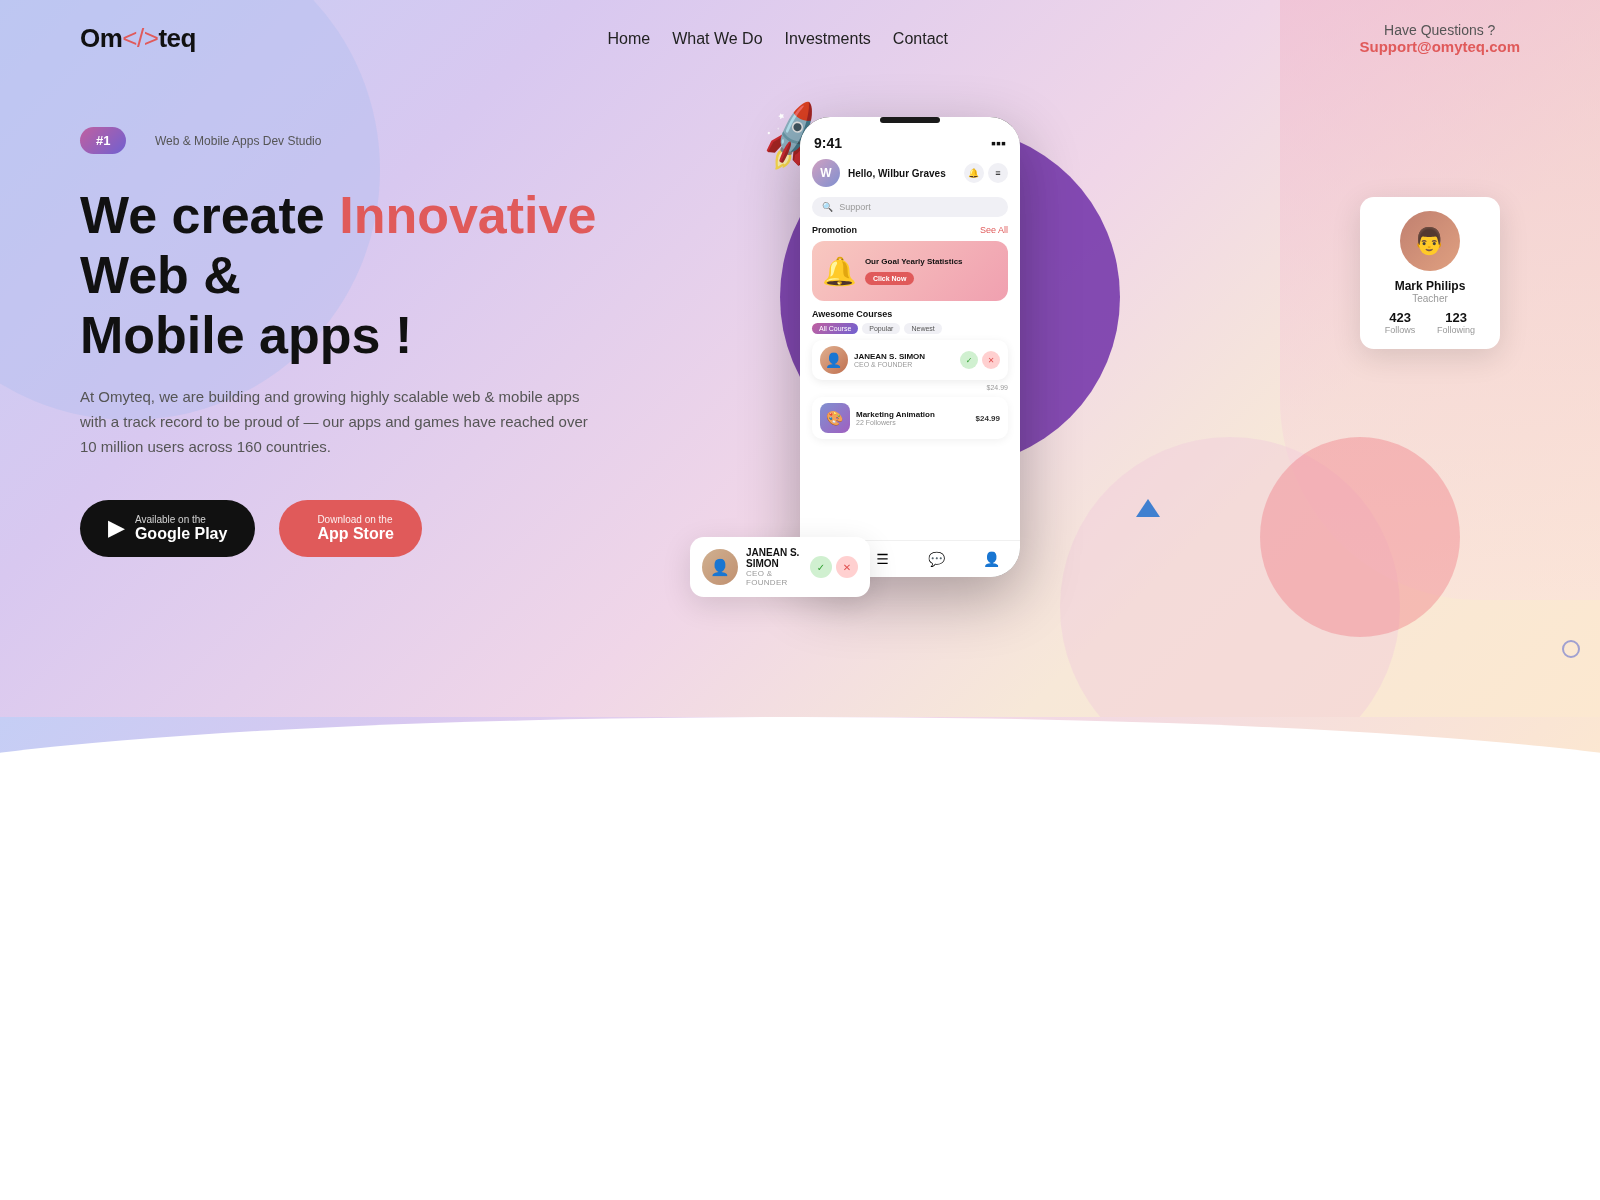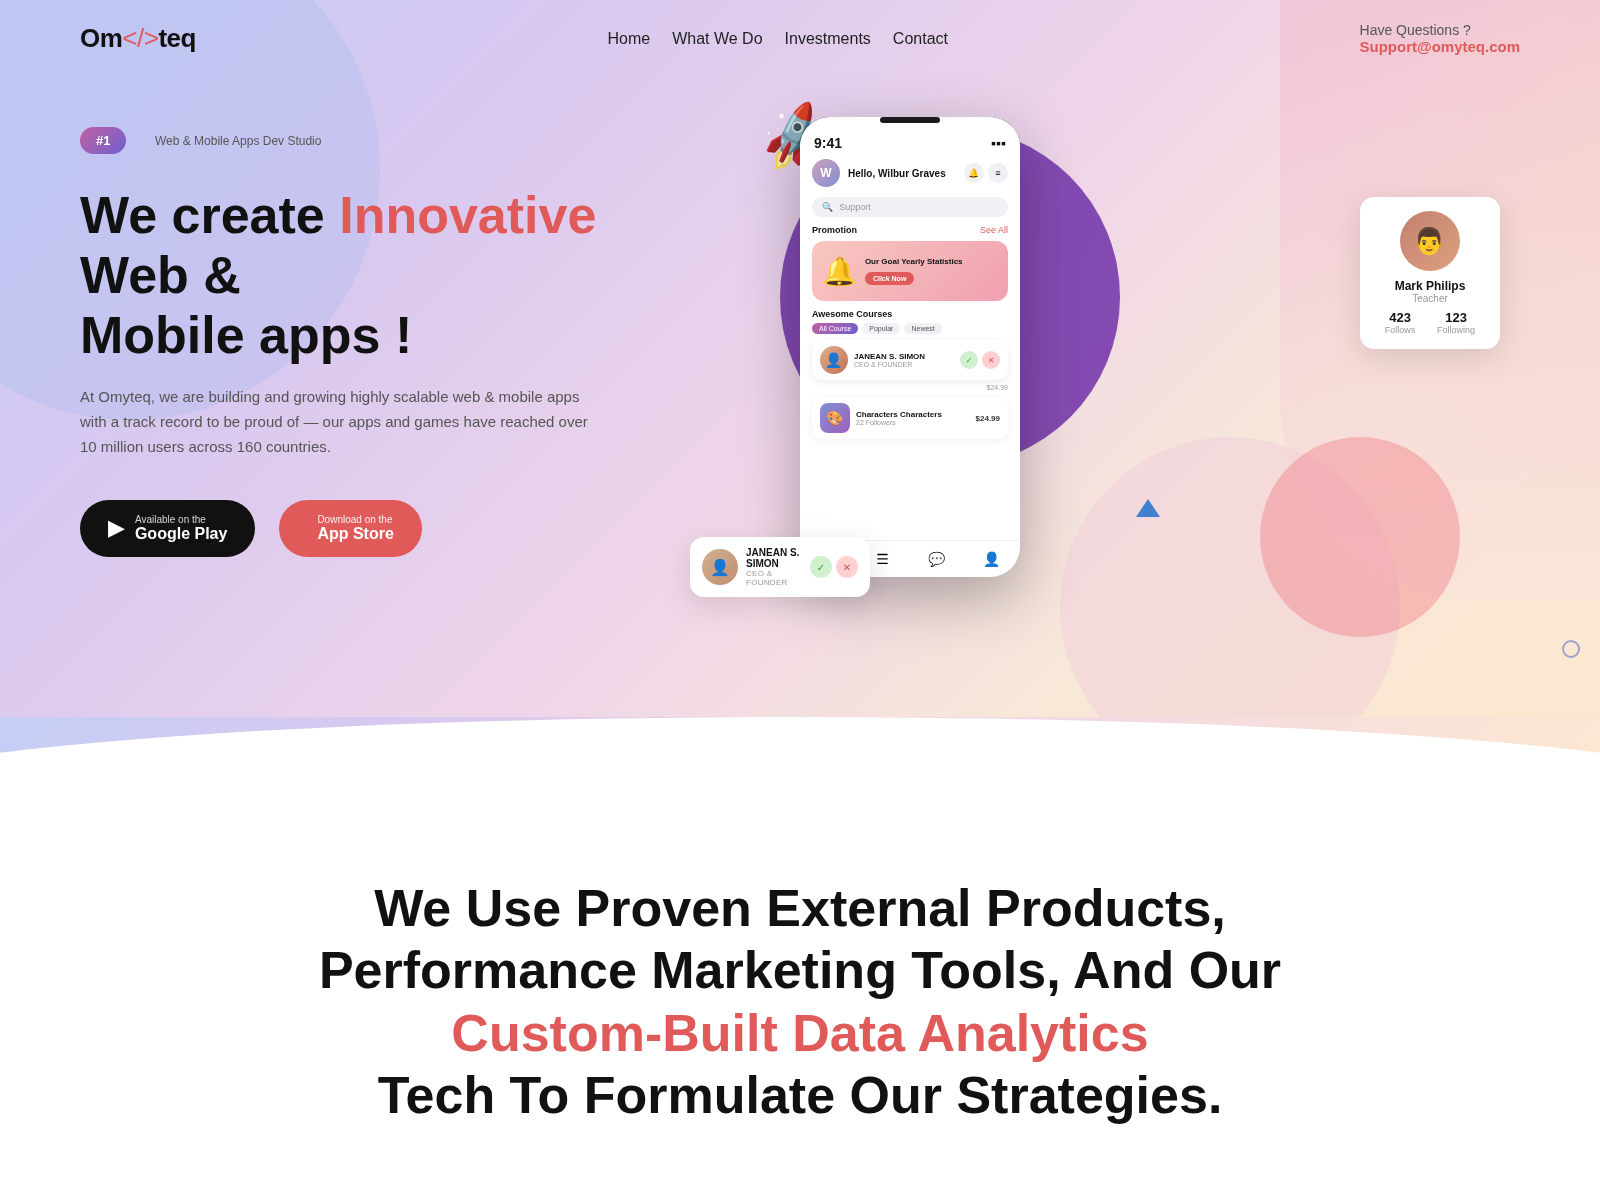--- a/index.html
+++ b/index.html
@@ -59,21 +59,21 @@
       gap: 22px;
       list-style: none;
     }
     .nav-links a {
       text-decoration: none;
       color: #222;
       font-size: 16px;
       font-weight: 500;
     }
     .nav-contact {
-      text-align: left;
+      text-align: center;
       font-size: 14px;
       color: #555;
     }
     .nav-contact .email {
       color: #e05a5a;
       font-weight: 600;
       font-size: 15px;
     }
 
     
@@ -643,21 +643,21 @@
             </div>
             <div class="instructor-actions">
               <div class="iact green">✓</div>
               <div class="iact red">✕</div>
             </div>
           </div>
           <div style="font-size:7px;color:#999;padding:0 12px 2px;display:flex;justify-content:flex-end;">$24.99</div>
           <div class="phone-course-item">
             <div class="course-thumb">🎨</div>
             <div class="course-info">
-              <div class="course-title">Characters Characters</div>
+              <div class="course-title">Marketing Animation</div>
               <div class="course-sub">22 Followers</div>
             </div>
             <div class="course-price">$24.99</div>
           </div>
           <div class="phone-bottombar">
             <div class="pbar-icon">🏠</div>
             <div class="pbar-icon">☰</div>
             <div class="pbar-icon">💬</div>
             <div class="pbar-icon">👤</div>
           </div>
@@ -692,21 +692,15 @@
         </div>
       </div>
 
     </div>
   </div>
 </div>
 
 <div class="wave-divider"></div>
 
 <div class="section2">
-  <h2 class="section2-heading">
-    <span>We Use Proven External Products,</span><br>
-    <span>Performance Marketing Tools, And Our</span><br>
-    <span class="highlight">Custom-Built Data Analytics</span><br>
-    <span>Tech To Formulate Our Strategies.</span>
-  </h2>
 </div>
 
 <div class="circle-deco"></div>
 
 </body></html>

